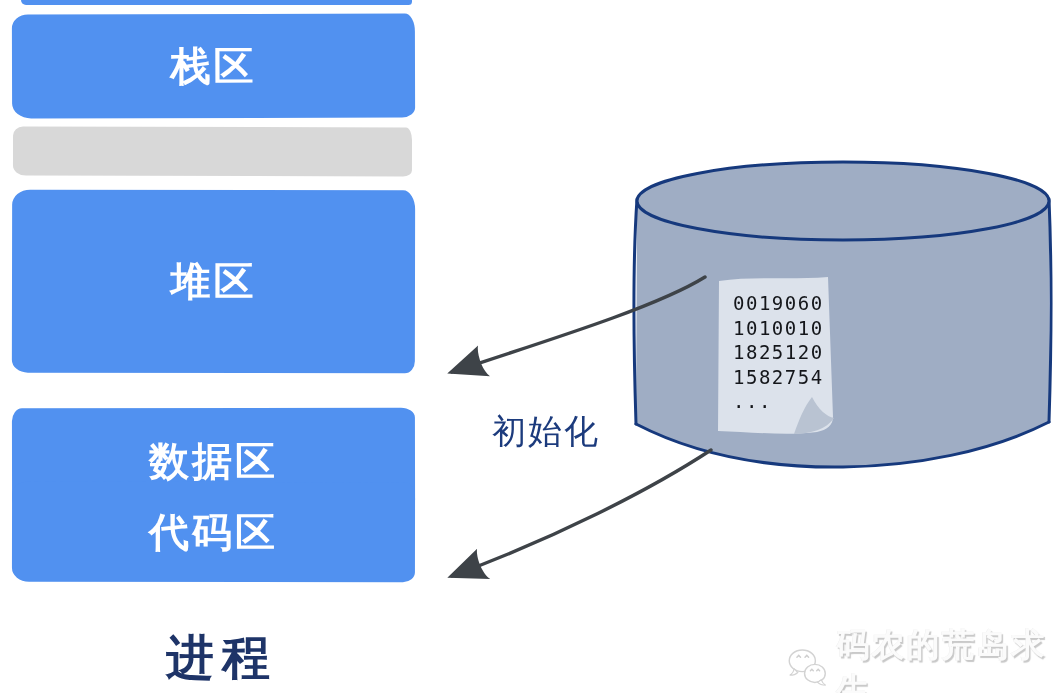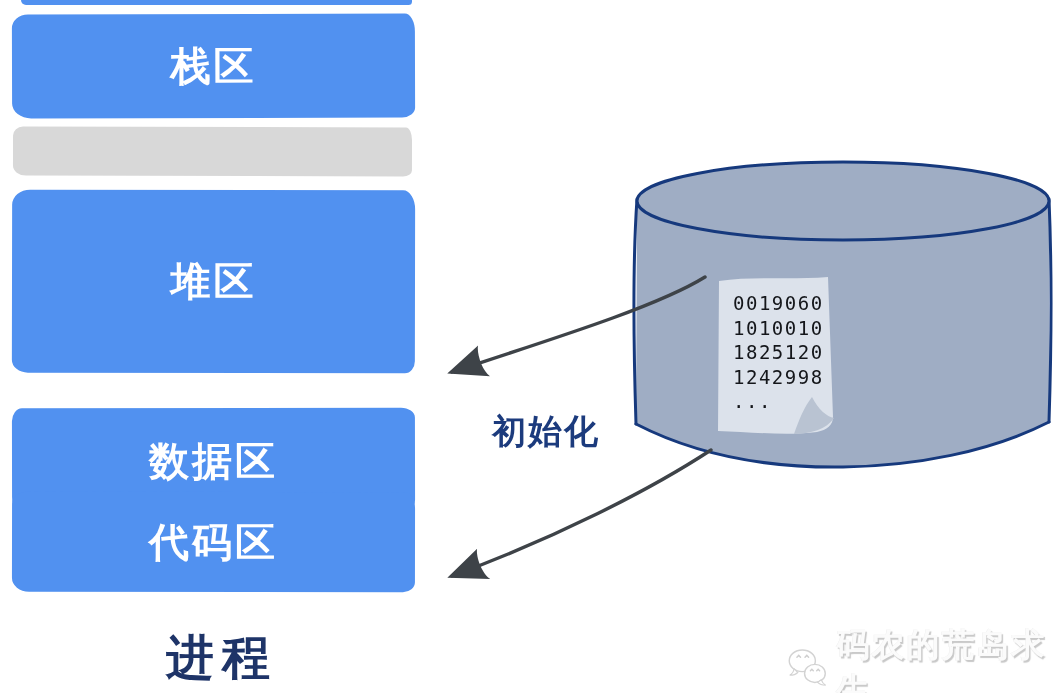--- a/index.html
+++ b/index.html
@@ -34,33 +34,33 @@
     border-radius:18px 12px 10px 16px / 15px 19px 12px 13px;
     transform:rotate(0.1deg);
   }
   .seg-data {
     top:384px; height:106px;
     border-radius:10px 14px 16px 10px / 13px 10px 14px 17px;
     transform:rotate(-0.1deg);
     margin-top:24px;
   }
   .seg-code {
-    top:492px; height:100px;
+    top:482px; height:100px;
     border-radius:15px 10px 12px 17px / 12px 16px 10px 14px;
     transform:rotate(0.08deg);
   }
   .process-title {
     position:absolute; top:626px; left:8px; width:428px;
     text-align:center; font-size:48px; font-weight:600;
     color:#1e3468; letter-spacing:8px;
   }
   
   .init-label {
     position:absolute; left:492px; top:409px;
-    font-size:34px; font-weight:700; color:#1c3b7d; letter-spacing:2px;
+    font-size:34px; font-weight:400; color:#1c3b7d; letter-spacing:2px;
   }
   
   .canvas { position:absolute; left:0; top:0; width:1057px; height:693px; }
   
   .binary-note-text {
     position:absolute; left:733px; top:291px;
     font-family:"DejaVu Sans Mono", monospace;
     font-size:19px; line-height:24.5px; letter-spacing:1.5px;
     color:#14161a; font-weight:500;
   }
@@ -130,21 +130,21 @@
     </g>
     <g>
       <path d="M 711,450 C 650,490 555,538 452,576" fill="none" stroke="#3e4348" stroke-width="3.4" stroke-linecap="round" marker-end="url(#ah)"></path>
     </g>
   </svg>
 
   <div class="binary-note-text">
     <div>0019060</div>
     <div>1010010</div>
     <div>1825120</div>
-    <div>1242998</div>
+    <div>1582754</div>
     <div>...</div>
   </div>
 
   <div class="init-label">初始化</div>
 
   <div class="watermark">
     <svg width="46" height="48" viewBox="0 0 46 48">
       <g fill="#ffffff" stroke="#d3d3d3" stroke-width="1.6">
         <ellipse cx="17" cy="16" rx="14.5" ry="12"></ellipse>
         <path d="M 8,25 C 7,29 5,31 3,32 C 7,32 10,31 12,29 Z" stroke-width="1.2"></path>

